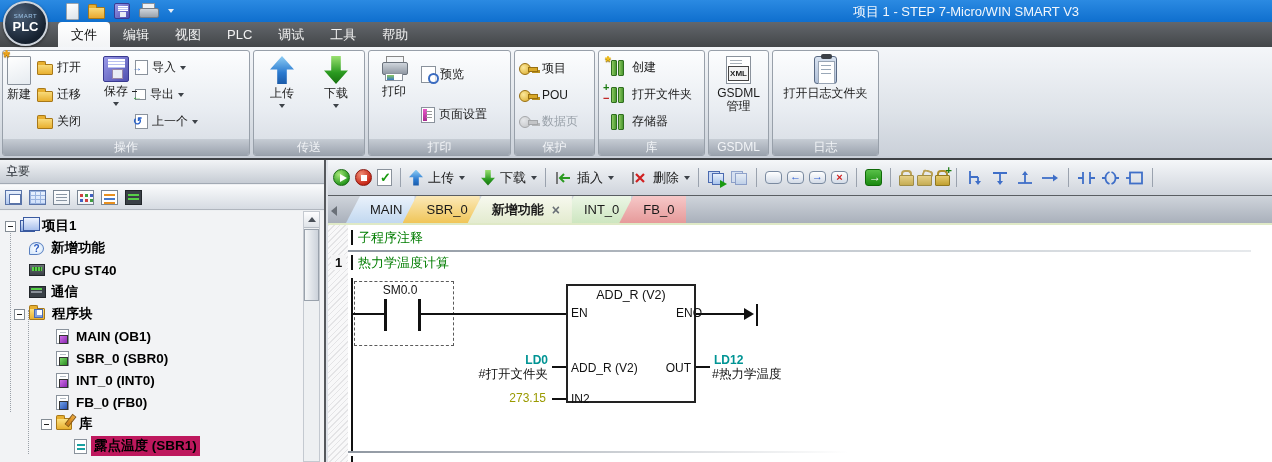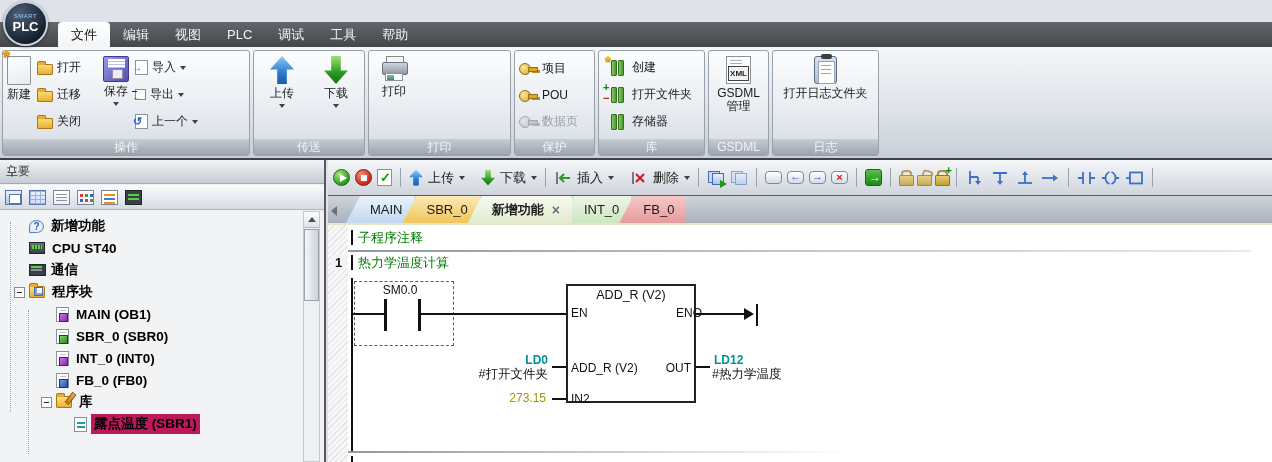--- a/index.html
+++ b/index.html
@@ -203,20 +203,30 @@
 .opval{position:absolute;font-size:12px;color:#9a9a00;white-space:nowrap}
 .ra{text-align:right}
 .arrowhead{position:absolute;width:0;height:0;border-left:10px solid #111;border-top:6px solid transparent;border-bottom:6px solid transparent}
 .abar{position:absolute;width:2px;height:22px;background:#111}
 </style>
 </head>
 <body>
 
 <div id="app">
 
+  <div class="titlebar">
+    <div class="qat">
+      <span class="qi qi-page"></span>
+      <span class="qi qi-folder"></span>
+      <span class="qi qi-floppy"></span>
+      <span class="qi qi-printer"></span>
+      <span class="dd-white"></span>
+    </div>
+    <div class="tb-title">项目 1 - STEP 7-Micro/WIN SMART V3</div>
+  </div>
   <div class="logo">
     <span class="l1">SMART</span>
     <span class="l2">PLC</span>
   </div>
 
   <div class="menubar">
     <div class="menu-item active">文件</div>
     <div class="menu-item">编辑</div>
     <div class="menu-item">视图</div>
     <div class="menu-item">PLC</div>
@@ -291,20 +301,30 @@
 
     <div class="rgroup" style="width:143px">
       <div class="rg-body">
         <div class="rbig" style="width:46px">
           <span class="i-printer">
               <span class="tray"></span>
               <span class="pic"></span>
             </span>
           <span>打印</span>
         </div>
+        <div class="rcol">
+          <div class="rsmall">
+              <span class="i-preview"></span>
+              <span>预览</span>
+            </div>
+          <div class="rsmall">
+              <span class="i-pagesetup"></span>
+              <span>页面设置</span>
+            </div>
+        </div>
       </div>
       <div class="rgroup-label">打印</div>
     </div>
 
     <div class="rgroup" style="width:81px">
       <div class="rg-body">
         <div class="rcol" style="width:100%">
           <div class="rsmall">
               <span class="i-key"></span>
               <span>项目</span>
@@ -389,20 +409,25 @@
       <span class="sbi s2"></span>
       <span class="sbi s3"></span>
       <span class="sbi s4"></span>
       <span class="sbi s5"></span>
       <span class="sbi s6"></span>
     </div>
     <div class="tree">
       <div class="vguide" style="left:10px;top:11px;height:190px"></div>
       <div class="vguide" style="left:28px;top:99px;height:144px"></div>
       <div style="height:4px"></div>
+      <div class="trow lvl0">
+          <span class="exp"></span>
+          <span class="ticon t-project"></span>
+          <span class="tlabel">项目1</span>
+        </div>
       <div class="trow lvl1">
           <span class="slot"></span>
           <span class="ticon t-help"></span>
           <span class="tlabel">新增功能</span>
         </div>
       <div class="trow lvl1">
           <span class="slot"></span>
           <span class="ticon t-cpu"></span>
           <span class="tlabel">CPU ST40</span>
         </div>

